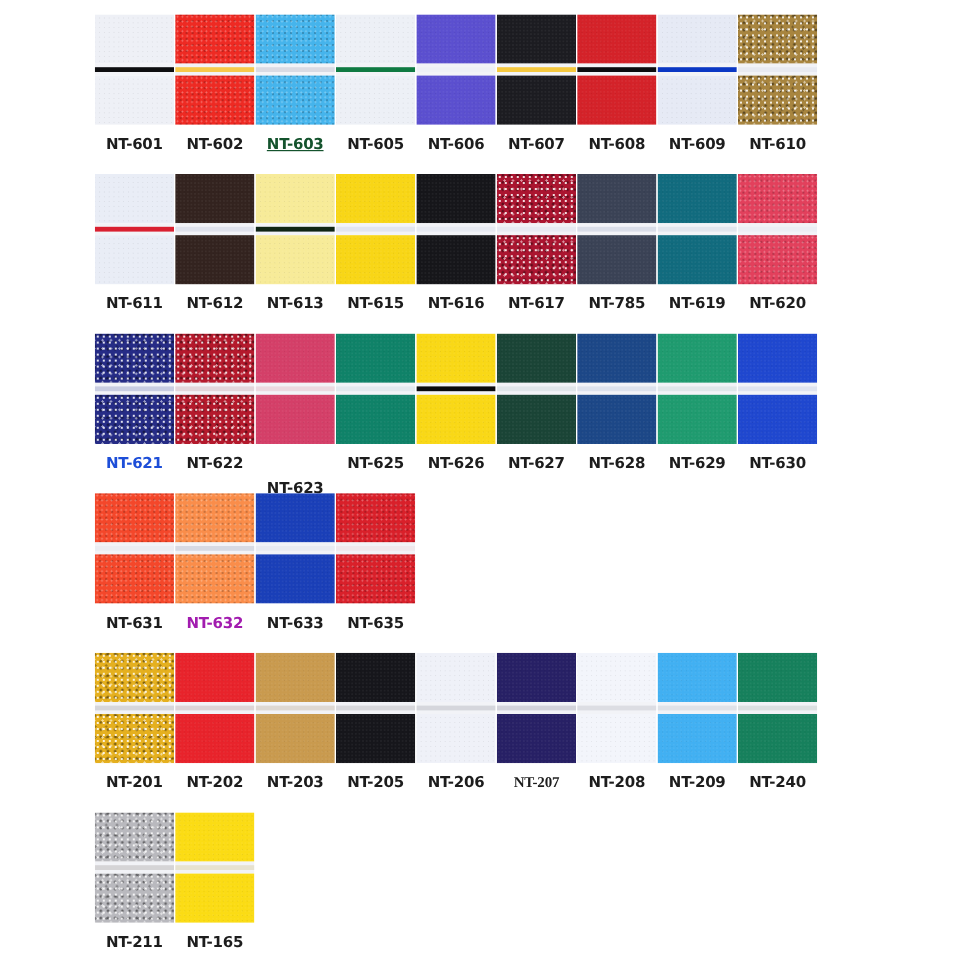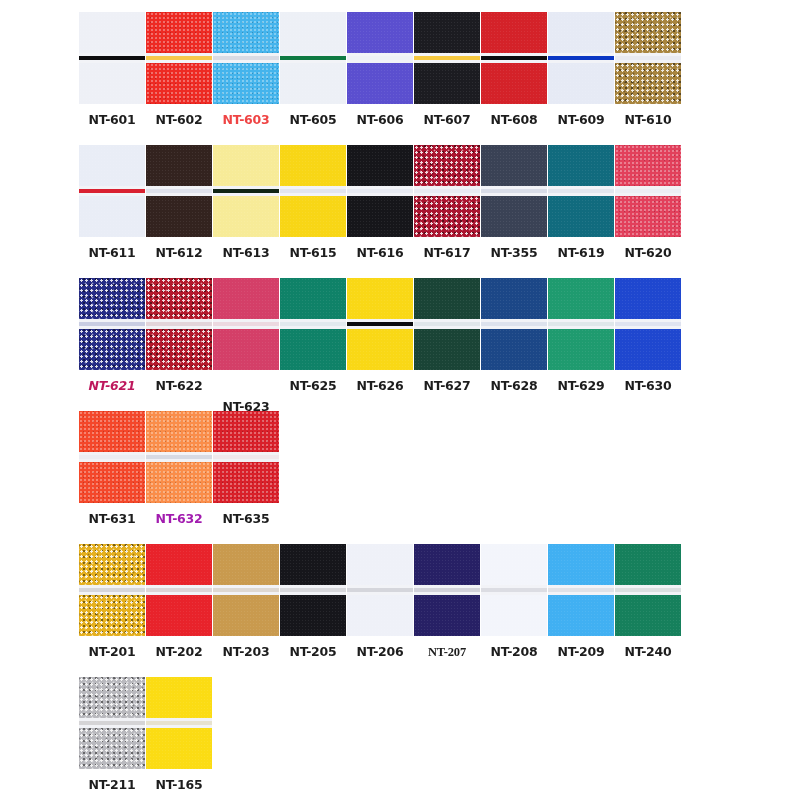--- a/index.html
+++ b/index.html
@@ -133,21 +133,21 @@
         <div class="chip-label" style="color: rgb(29, 29, 29);">NT-602</div>
       </div>
       <div class="swatch-cell">
         <div class="chip">
           <div class="half top tex-grain" style="background: rgb(69, 180, 236);"></div>
           <div class="seam" style="background: rgb(242, 243, 247);">
             <div class="line" style="background: rgb(217, 219, 228);"></div>
           </div>
           <div class="half bottom tex-grain" style="background: rgb(69, 180, 236);"></div>
         </div>
-        <div class="chip-label" style="color: #ef4444;">NT-603</div>
+        <div class="chip-label" style="color: #14532d; text-decoration: underline;">NT-603</div>
       </div>
       <div class="swatch-cell">
         <div class="chip">
           <div class="half top tex-matte" style="background: rgb(237, 240, 246);"></div>
           <div class="seam" style="background: rgb(242, 243, 247);">
             <div class="line" style="background: rgb(15, 122, 66);"></div>
           </div>
           <div class="half bottom tex-matte" style="background: rgb(237, 240, 246);"></div>
         </div>
         <div class="chip-label" style="color: rgb(29, 29, 29);">NT-605</div>
@@ -265,21 +265,21 @@
         <div class="chip-label" style="color: rgb(29, 29, 29);">NT-617</div>
       </div>
       <div class="swatch-cell">
         <div class="chip">
           <div class="half top tex-matte" style="background: rgb(58, 66, 85);"></div>
           <div class="seam" style="background: rgb(242, 243, 247);">
             <div class="line" style="background: rgb(217, 221, 232);"></div>
           </div>
           <div class="half bottom tex-matte" style="background: rgb(58, 66, 85);"></div>
         </div>
-        <div class="chip-label" style="color: rgb(29, 29, 29);">NT-355</div>
+        <div class="chip-label" style="color: rgb(29, 29, 29);">NT-785</div>
       </div>
       <div class="swatch-cell">
         <div class="chip">
           <div class="half top tex-matte" style="background: rgb(17, 107, 126);"></div>
           <div class="seam" style="background: rgb(242, 243, 247);">
             <div class="line" style="background: rgb(226, 230, 238);"></div>
           </div>
           <div class="half bottom tex-matte" style="background: rgb(17, 107, 126);"></div>
         </div>
         <div class="chip-label" style="color: rgb(29, 29, 29);">NT-619</div>
@@ -297,21 +297,21 @@
     </div>
     <div class="swatch-row" style="position: absolute; left: 0px; top: 278px; width: 800px;">
       <div class="swatch-cell">
         <div class="chip">
           <div class="half top tex-glitter" style="background: rgb(38, 44, 134);"></div>
           <div class="seam" style="background: rgb(242, 243, 247);">
             <div class="line" style="background: rgb(201, 205, 226);"></div>
           </div>
           <div class="half bottom tex-glitter" style="background: rgb(38, 44, 134);"></div>
         </div>
-        <div class="chip-label" style="color: #be185d; font-style: italic;">NT-621</div>
+        <div class="chip-label" style="color: #1d4ed8;">NT-621</div>
       </div>
       <div class="swatch-cell">
         <div class="chip">
           <div class="half top tex-glitter" style="background: rgb(180, 25, 44);"></div>
           <div class="seam" style="background: rgb(242, 243, 247);">
             <div class="line" style="background: rgb(227, 213, 218);"></div>
           </div>
           <div class="half bottom tex-glitter" style="background: rgb(180, 25, 44);"></div>
         </div>
         <div class="chip-label" style="color: rgb(29, 29, 29);">NT-622</div>
@@ -400,20 +400,30 @@
       </div>
       <div class="swatch-cell">
         <div class="chip">
           <div class="half top tex-grain" style="background: rgb(250, 141, 74);"></div>
           <div class="seam" style="background: rgb(242, 243, 247);">
             <div class="line" style="background: rgb(215, 218, 227);"></div>
           </div>
           <div class="half bottom tex-grain" style="background: rgb(250, 141, 74);"></div>
         </div>
         <div class="chip-label" style="color: #a21caf;">NT-632</div>
+      </div>
+      <div class="swatch-cell">
+        <div class="chip">
+          <div class="half top tex-matte" style="background: rgb(26, 63, 184);"></div>
+          <div class="seam" style="background: rgb(242, 243, 247);">
+            <div class="line" style="background: rgb(233, 235, 242);"></div>
+          </div>
+          <div class="half bottom tex-matte" style="background: rgb(26, 63, 184);"></div>
+        </div>
+        <div class="chip-label" style="color: rgb(29, 29, 29);">NT-633</div>
       </div>
       <div class="swatch-cell">
         <div class="chip">
           <div class="half top tex-grain" style="background: rgb(217, 32, 42);"></div>
           <div class="seam" style="background: rgb(242, 243, 247);">
             <div class="line" style="background: rgb(240, 232, 236);"></div>
           </div>
           <div class="half bottom tex-grain" style="background: rgb(217, 32, 42);"></div>
         </div>
         <div class="chip-label" style="color: rgb(29, 29, 29);">NT-635</div>

